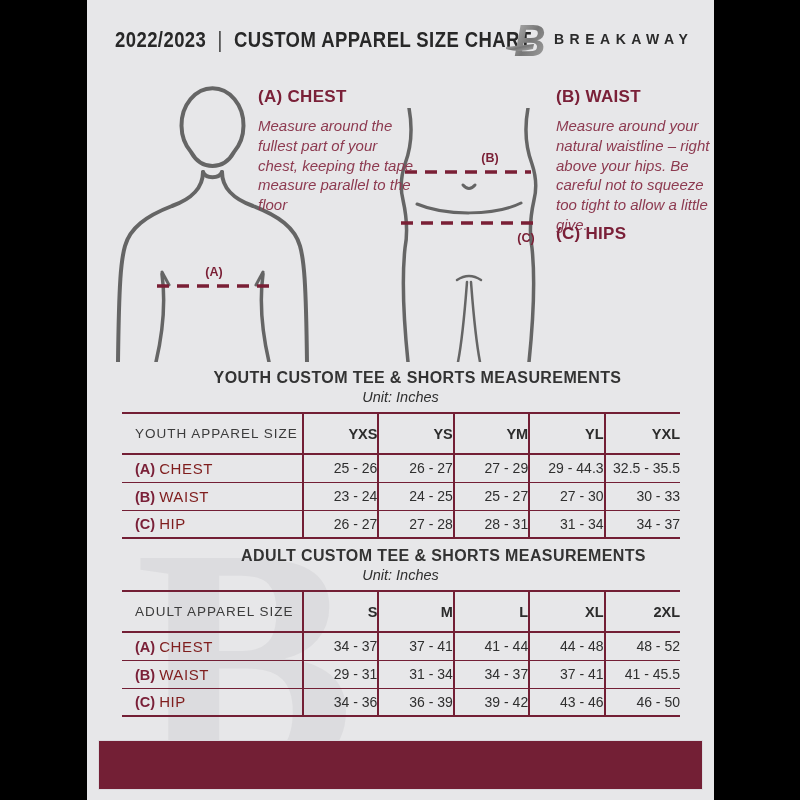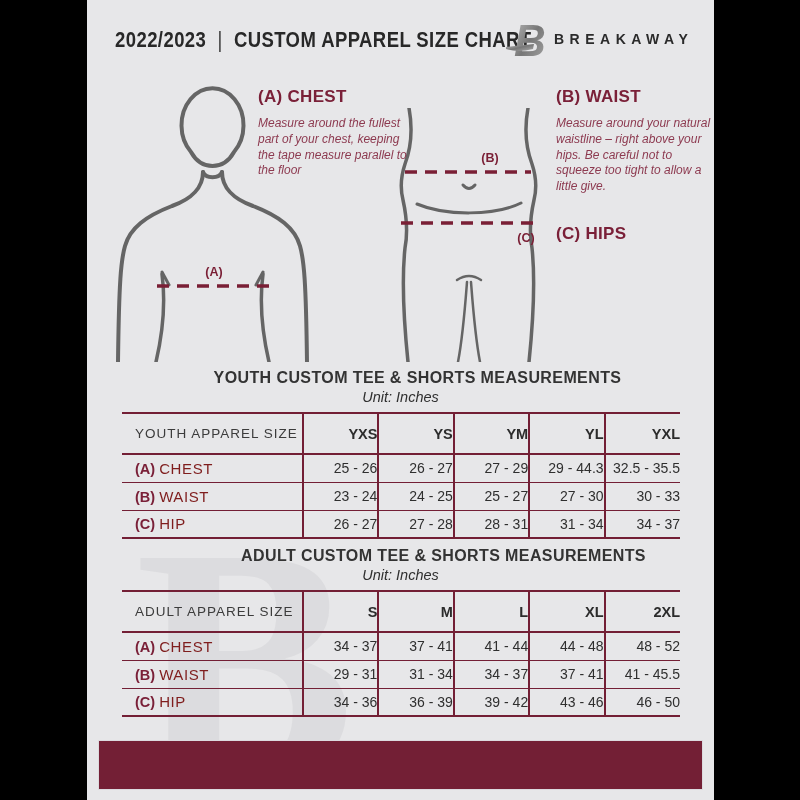--- a/index.html
+++ b/index.html
@@ -28,21 +28,21 @@
   .logo-wrap{position:absolute;left:417px;top:18px;width:200px;height:46px;}
   .logo-mark{position:absolute;left:0;top:0;}
   .brand{position:absolute;left:50px;top:13px;font-weight:bold;font-size:14px;
     letter-spacing:5.5px;color:#2b2b2b;white-space:nowrap;}
 
   
   .guide{position:absolute;left:0;top:0;width:100%;height:368px;z-index:1;}
   .fig{position:absolute;}
   .g-block{position:absolute;z-index:2;}
   .g-head{font-weight:bold;font-size:17px;color:var(--maroon-head);letter-spacing:.3px;margin-bottom:9px;}
-  .g-body{font-style:italic;font-size:12px;line-height:1.32;color:var(--maroon-body);white-space:pre-line;}
+  .g-body{font-style:italic;font-size:15px;line-height:1.32;color:var(--maroon-body);white-space:pre-line;}
   .blk-a{left:171px;top:87px;width:160px;}
   .blk-b{left:469px;top:87px;width:156px;}
   .blk-c{left:469px;top:224px;width:162px;}
 
   
   .section-title{position:absolute;left:0;width:100%;text-align:center;z-index:1;
     font-weight:bold;font-size:16px;color:#333;letter-spacing:.4px;padding-left:34px;}
   .unit-line{position:absolute;left:0;width:100%;text-align:center;z-index:1;
     font-style:italic;font-size:14.5px;color:#2f2f2f;}
   .t-youth-title{top:369px;} .t-youth-unit{top:389px;}

